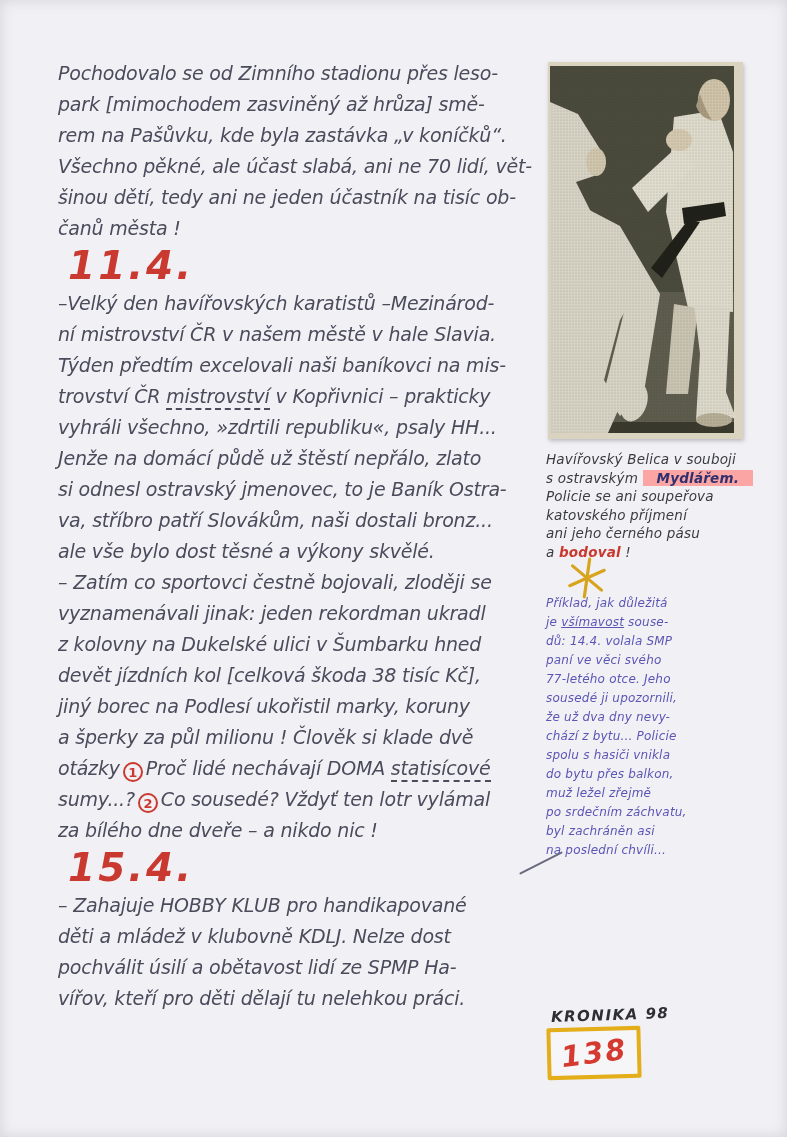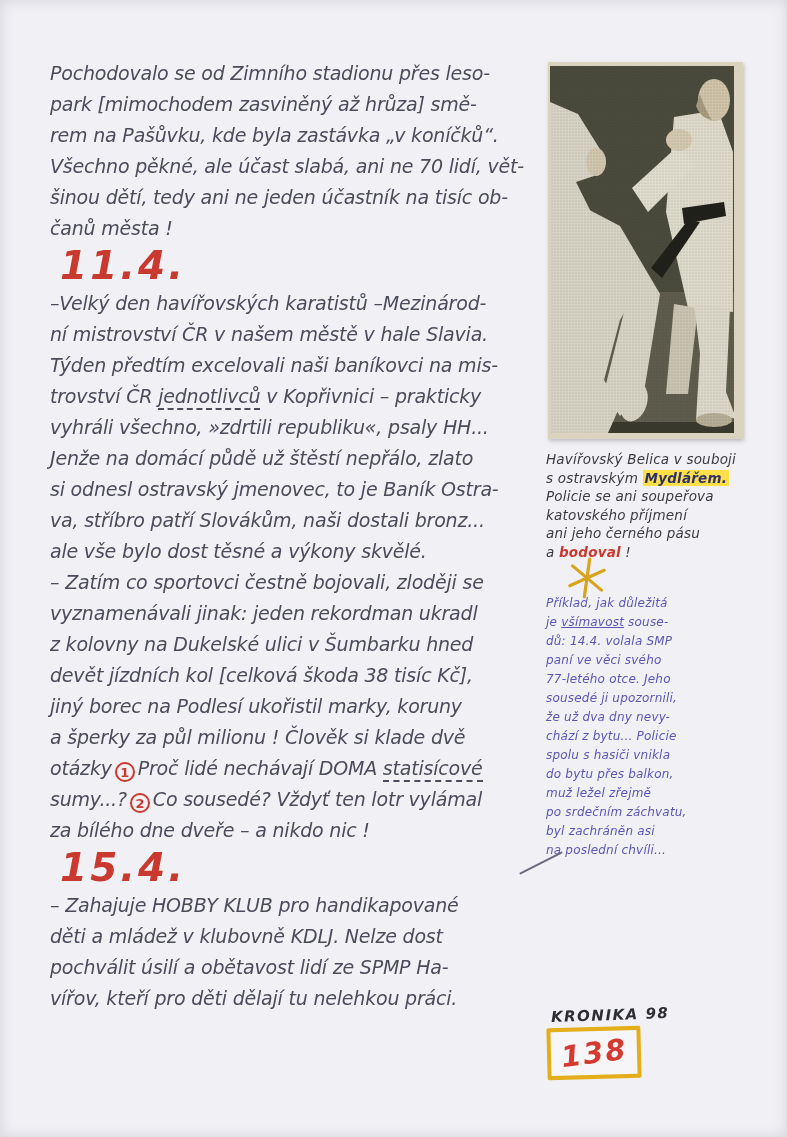--- a/index.html
+++ b/index.html
@@ -4,21 +4,21 @@
 <style>
   html,body{margin:0;padding:0;}
   .page{
     position:relative; width:787px; height:1137px;
     background:#f1f1f5; overflow:hidden;
     font-family:"DejaVu Sans", sans-serif;
     box-shadow:inset 0 0 14px rgba(120,120,140,.25);
   }
   
   .main-col{
-    position:absolute; left:50px; top:58px; width:495px;
+    position:absolute; left:58px; top:58px; width:495px;
     color:#4b4b5c; font-style:italic;
     font-size:19px; line-height:31px; letter-spacing:-.2px;
   }
   .line{white-space:nowrap;}
   .date-heading{
     color:#c9392f; font-size:39px; font-weight:bold;
     line-height:44px; letter-spacing:3px; padding-left:10px;
   }
   .circ{
     display:inline-block; width:20px; height:20px; box-sizing:border-box;
@@ -32,21 +32,21 @@
   .right-col{position:absolute; left:545px; top:0; width:242px; height:1137px;}
   .photo{
     position:absolute; left:3px; top:62px; width:195px; height:377px;
     box-shadow:1px 2px 4px rgba(90,90,100,.35);
   }
   .caption{
     position:absolute; left:1px; top:450px;
     font-size:13.5px; line-height:18.6px; color:#3a3a42; font-style:italic;
     letter-spacing:.2px;
   }
-  .hl{background:#fde047; font-weight:bold; color:#30306e; padding:0 2px;}
+  .hl{background:#fca5a5; font-weight:bold; color:#30306e; padding:0 14px;}
   .red-word{color:#c9392f; font-weight:bold;text-align:center;}
   .star{position:absolute; left:20px; top:556px; width:44px; height:44px;}
   .blue-note{
     position:absolute; left:1px; top:594px;
     font-size:12px; line-height:19px; color:#5b55b5; font-style:italic;
     letter-spacing:.2px;
   }
   .u-blue{text-decoration:underline;}
   .connector{
     position:absolute; left:-28px; top:862px; width:48px; height:2px;
@@ -86,21 +86,21 @@
 
     <div class="date-heading">11.4.</div>
 
     <div>
       <div>
           <div class="line">–Velký den havířovských karatistů –Mezinárod-</div>
           <div class="line">ní mistrovství ČR v našem městě v hale Slavia.</div>
           <div class="line">Týden předtím excelovali naši baníkovci na mis-</div>
         </div>
       <div class="line">
-        <span>trovství ČR </span><span class="u-dash">jednotlivců</span><span> v Kopřivnici – prakticky</span>
+        <span>trovství ČR </span><span class="u-dash">mistrovství</span><span> v Kopřivnici – prakticky</span>
       </div>
       <div>
           <div class="line">vyhráli všechno, »zdrtili republiku«, psaly HH...</div>
           <div class="line">Jenže na domácí půdě už štěstí nepřálo, zlato</div>
           <div class="line">si odnesl ostravský jmenovec, to je Baník Ostra-</div>
           <div class="line">va, stříbro patří Slovákům, naši dostali bronz...</div>
           <div class="line">ale vše bylo dost těsné a výkony skvělé.</div>
         </div>
     </div>
 

